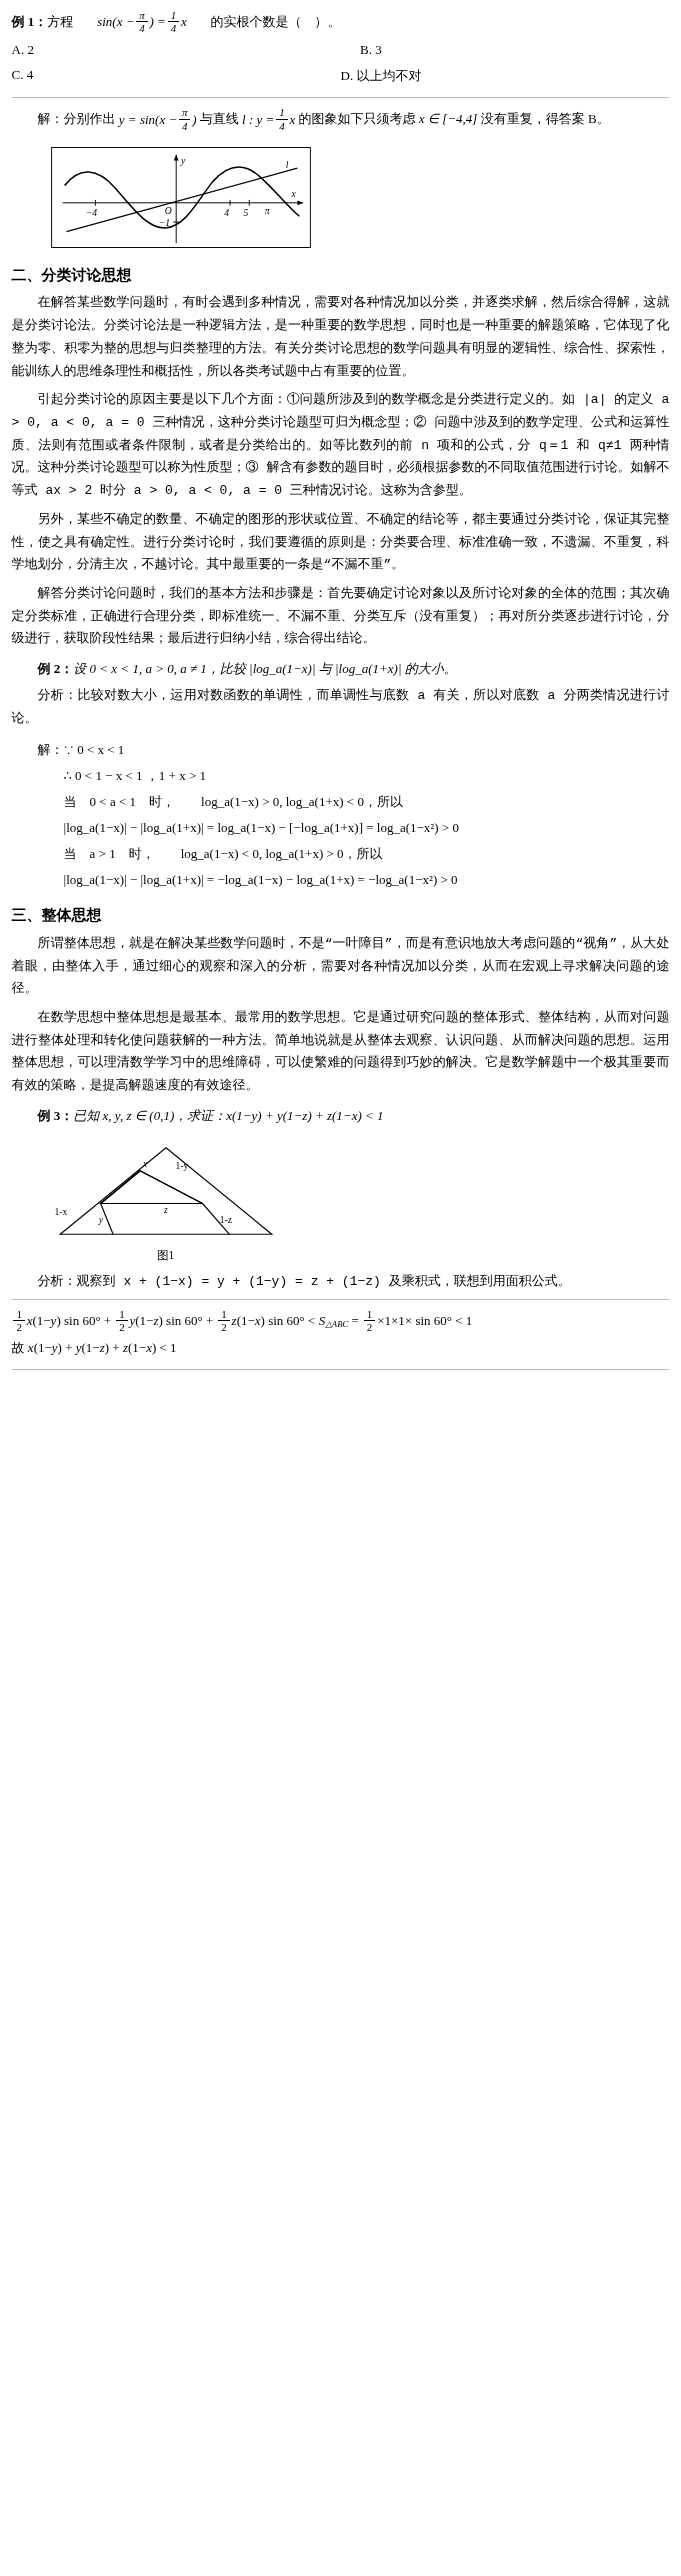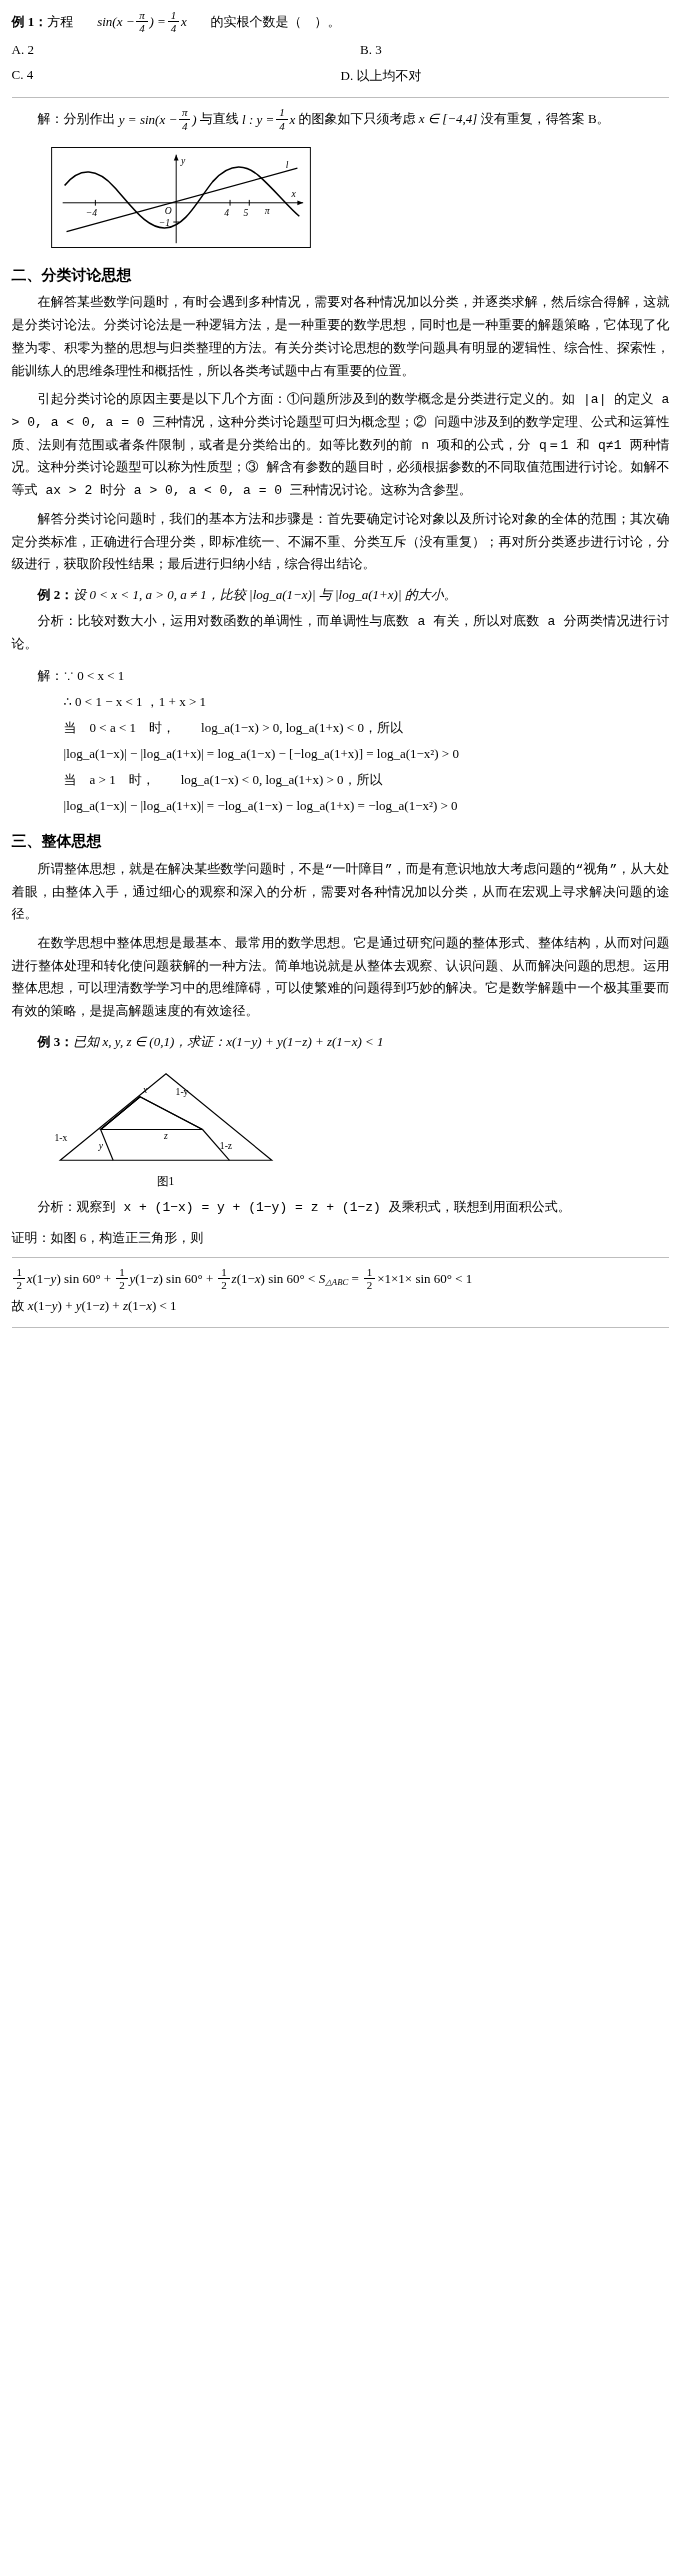--- a/index.html
+++ b/index.html
@@ -159,20 +159,21 @@
       <text x="135" y="18" font-size="10" font-family="Liberation Serif, serif" font-style="italic">y</text>
       <text x="250" y="52" font-size="10" font-family="Liberation Serif, serif" font-style="italic">x</text>
       <text x="244" y="22" font-size="10" font-family="Liberation Serif, serif" font-style="italic">l</text>
       <text x="112" y="82" font-size="10" font-family="Liberation Serif, serif" font-style="italic">−1</text>
     </svg>
   </div>
 
   <div class="heading">二、分类讨论思想</div>
   <p class="para">在解答某些数学问题时，有时会遇到多种情况，需要对各种情况加以分类，并逐类求解，然后综合得解，这就是分类讨论法。分类讨论法是一种逻辑方法，是一种重要的数学思想，同时也是一种重要的解题策略，它体现了化整为零、积零为整的思想与归类整理的方法。有关分类讨论思想的数学问题具有明显的逻辑性、综合性、探索性，能训练人的思维条理性和概括性，所以各类考试题中占有重要的位置。</p>
   <p class="para">引起分类讨论的原因主要是以下几个方面：①问题所涉及到的数学概念是分类进行定义的。如 |a| 的定义 a &gt; 0, a &lt; 0, a = 0 三种情况，这种分类讨论题型可归为概念型；② 问题中涉及到的数学定理、公式和运算性质、法则有范围或者条件限制，或者是分类给出的。如等比数列的前 n 项和的公式，分 q＝1 和 q≠1 两种情况。这种分类讨论题型可以称为性质型；③ 解含有参数的题目时，必须根据参数的不同取值范围进行讨论。如解不等式 ax &gt; 2 时分 a &gt; 0, a &lt; 0, a = 0 三种情况讨论。这称为含参型。</p>
+  <p class="para">另外，某些不确定的数量、不确定的图形的形状或位置、不确定的结论等，都主要通过分类讨论，保证其完整性，使之具有确定性。进行分类讨论时，我们要遵循的原则是：分类要合理、标准准确一致，不遗漏、不重复，科学地划分，分清主次，不越讨论。其中最重要的一条是“不漏不重”。</p>
   <p class="para">解答分类讨论问题时，我们的基本方法和步骤是：首先要确定讨论对象以及所讨论对象的全体的范围；其次确定分类标准，正确进行合理分类，即标准统一、不漏不重、分类互斥（没有重复）；再对所分类逐步进行讨论，分级进行，获取阶段性结果；最后进行归纳小结，综合得出结论。</p>
 
   <div class="ex-line" style="padding-left:2em">
     <span class="bold">例 2：</span><span class="it">设 0 &lt; x &lt; 1, a &gt; 0, a ≠ 1，比较 |log_a(1−x)| 与 |log_a(1+x)| 的大小。</span>
   </div>
 
   <p class="para">分析：比较对数大小，运用对数函数的单调性，而单调性与底数 a 有关，所以对底数 a 分两类情况进行讨论。</p>
 
   <div class="mathline" style="padding-left:2em">解：∵ 0 &lt; x &lt; 1</div>
   <div class="mathline indent2">∴ 0 &lt; 1 − x &lt; 1 ，1 + x &gt; 1</div>
@@ -207,21 +208,20 @@
       <text x="140" y="32" font-size="10" font-family="Liberation Serif, serif">1-y</text>
       <text x="14" y="80" font-size="10" font-family="Liberation Serif, serif">1-x</text>
       <text x="60" y="88" font-size="10" font-family="Liberation Serif, serif" font-style="italic">y</text>
       <text x="128" y="78" font-size="10" font-family="Liberation Serif, serif" font-style="italic">z</text>
       <text x="186" y="88" font-size="10" font-family="Liberation Serif, serif">1-z</text>
     </svg>
     <div class="figcap" style="width:250px; padding-left:0">图1</div>
   </div>
 
   <p class="para">分析：观察到 x + (1−x) = y + (1−y) = z + (1−z) 及乘积式，联想到用面积公式。</p>
-  <div class="mathline">证明：如图 6，构造正三角形，则</div>
 
   <div class="final-box">
     <div class="mathline">
       <span class="frac"><span class="num">1</span><span class="den">2</span></span><span class="it">x</span>(1−<span class="it">y</span>) sin 60° +
       <span class="frac"><span class="num">1</span><span class="den">2</span></span><span class="it">y</span>(1−<span class="it">z</span>) sin 60° +
       <span class="frac"><span class="num">1</span><span class="den">2</span></span><span class="it">z</span>(1−<span class="it">x</span>) sin 60° &lt; <span class="it">S<span class="sub">△ABC</span></span> =
       <span class="frac"><span class="num">1</span><span class="den">2</span></span>×1×1× sin 60° &lt; 1
     </div>
     <div class="mathline">
       故 <span class="it">x</span>(1−<span class="it">y</span>) + <span class="it">y</span>(1−<span class="it">z</span>) + <span class="it">z</span>(1−<span class="it">x</span>) &lt; 1

